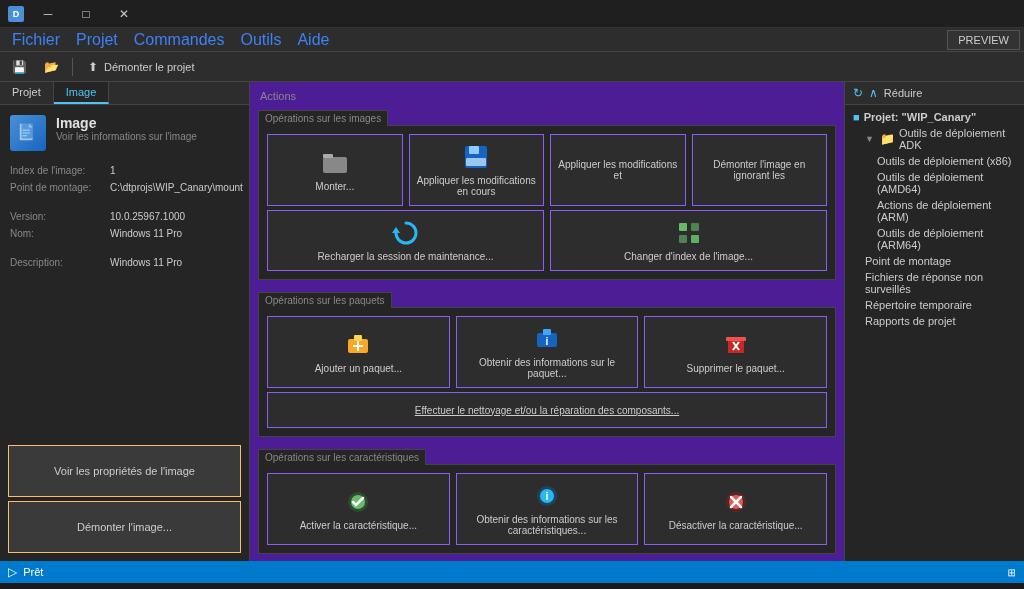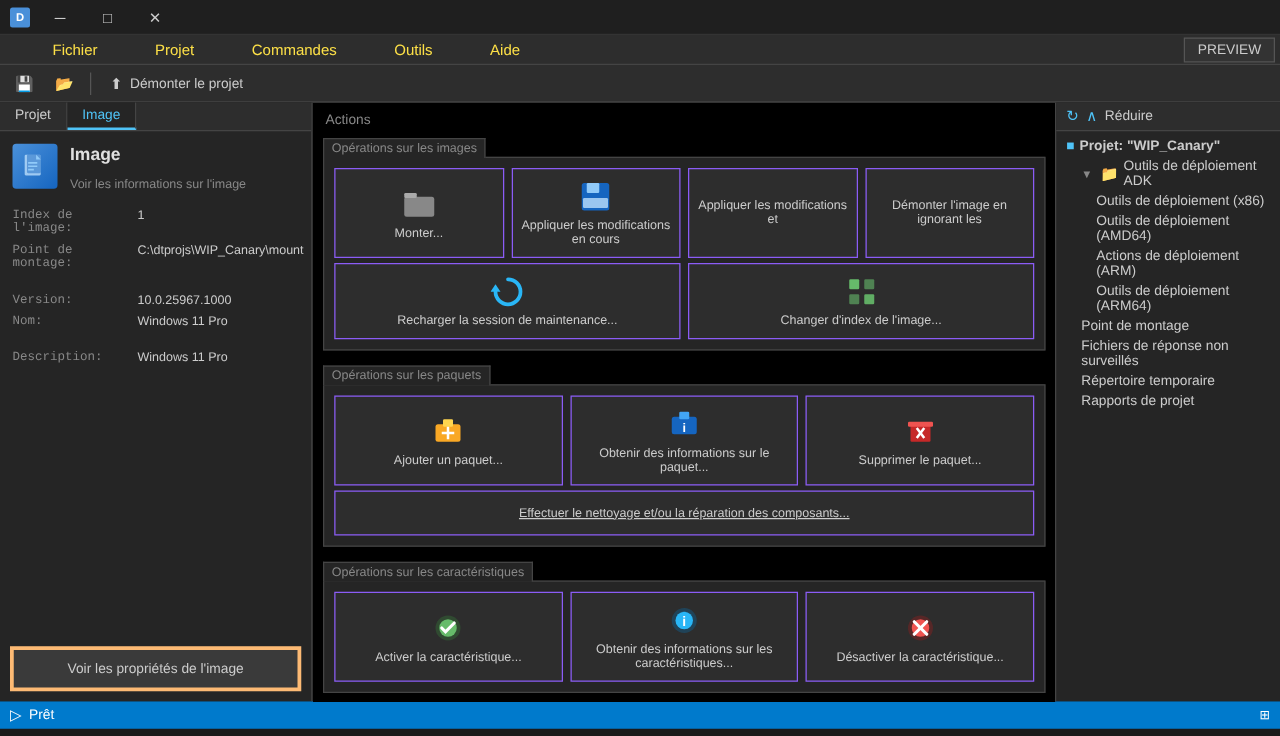--- a/index.html
+++ b/index.html
@@ -51,23 +51,22 @@
       background: #2d2d2d;
       height: 24px;
       display: flex;
       align-items: center;
       padding: 0 4px;
       border-bottom: 1px solid #444;
     }
     .menu-item {
       padding: 3px 8px;
       cursor: pointer;
-      font-size: 12px;
-      color: #fde047;
-      margin-left: 30px;
+      font-size: 16px;
+      color: #3b82f6;
     }
 
     
     .toolbar {
       background: #2d2d2d;
       height: 30px;
       display: flex;
       align-items: center;
       padding: 0 6px;
       border-bottom: 1px solid #444;
@@ -143,51 +142,51 @@
     }
     .image-file-icon {
       width: 36px; height: 36px;
       background: linear-gradient(135deg, #4a90d9, #1565c0);
       border-radius: 3px;
       display: flex; align-items: center; justify-content: center;
       flex-shrink: 0;
     }
     .image-file-icon svg { width: 22px; height: 22px; }
     .image-title { font-size: 14px; color: #e0e0e0; font-weight: 600; }
-    .image-subtitle { font-size: 10px; color: #888; margin-top: 11px; }
+    .image-subtitle { font-size: 10px; color: #888; margin-top: 0; }
 
     .info-row {
       display: flex; margin-bottom: 6px;
       font-size: 11px;
     }
     .info-label {
-      color: #888; width: 100px; flex-shrink: 0; font-size: 10px; font-family: Liberation Mono, monospace;
+      color: #888; width: 100px; flex-shrink: 0; font-size: 10px;
     }
     .info-value { color: #ccc; font-size: 10px; }
 
     .info-sep { height: 12px; }
 
     .bottom-buttons {
       padding: 8px;
       display: flex; flex-direction: column; gap: 4px;
     }
     .action-btn {
       background: #3a3a3a;
-      border: 3px solid #fdba74;
+      border: 1px solid #fdba74;
       color: #ccc;
-      padding: 9px 10px;
+      padding: 19px 10px;
       font-size: 11px;
       cursor: pointer;
       text-align: center;
     }
 
     
     .center-panel {
       flex: 1;
-      background: #000000;
+      background: #4c1d95;
       display: flex;
       flex-direction: column;
       padding: 8px;
       overflow-y: auto;
     }
     .center-panel-header {
       font-size: 11px;
       color: #888;
       margin-bottom: 8px;
       padding-left: 2px;
@@ -393,20 +392,21 @@
       <div class="info-sep"></div>
 
       <div class="info-row">
         <span class="info-label">Description:</span>
         <span class="info-value">Windows 11 Pro</span>
       </div>
     </div>
 
     <div class="bottom-buttons">
       <button class="action-btn">Voir les propriétés de l'image</button>
+      <button class="action-btn">Démonter l'image...</button>
     </div>
   </div>
 
   <div class="center-panel">
     <div class="center-panel-header">Actions</div>
 
     <div class="operations-section">
       <div class="section-title">Opérations sur les images</div>
       <div class="section-box">
         <div class="ops-row">

